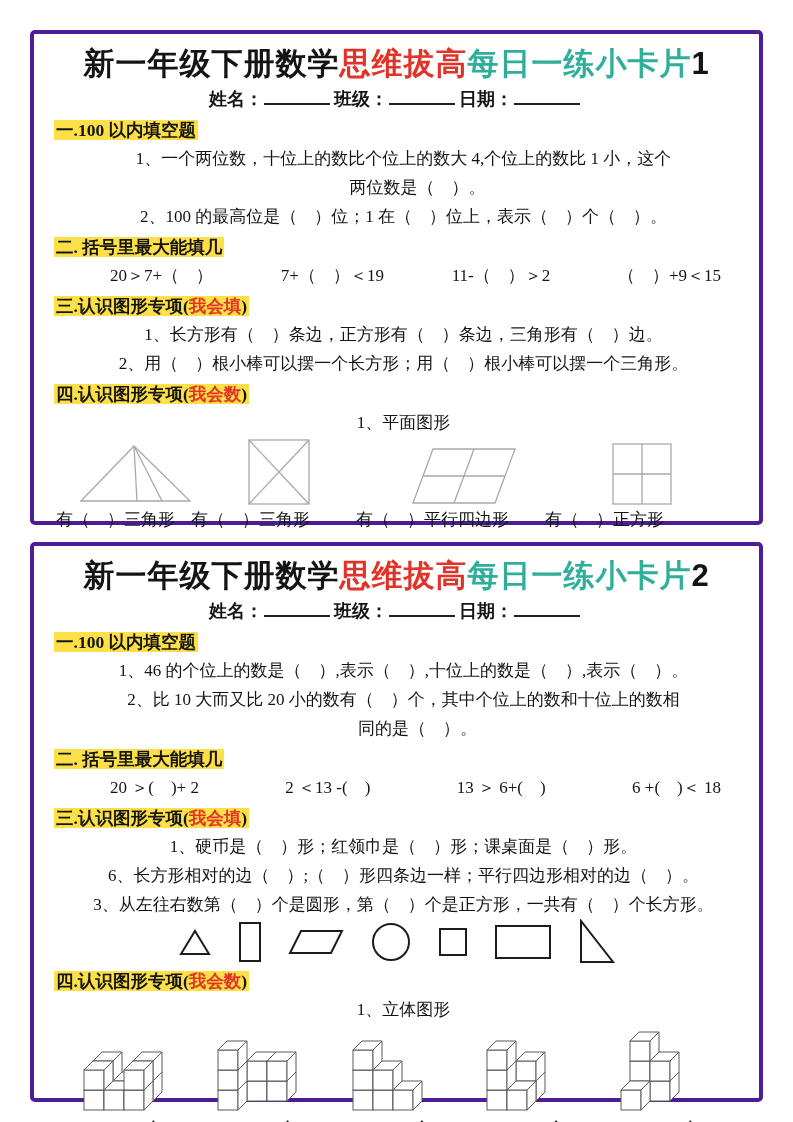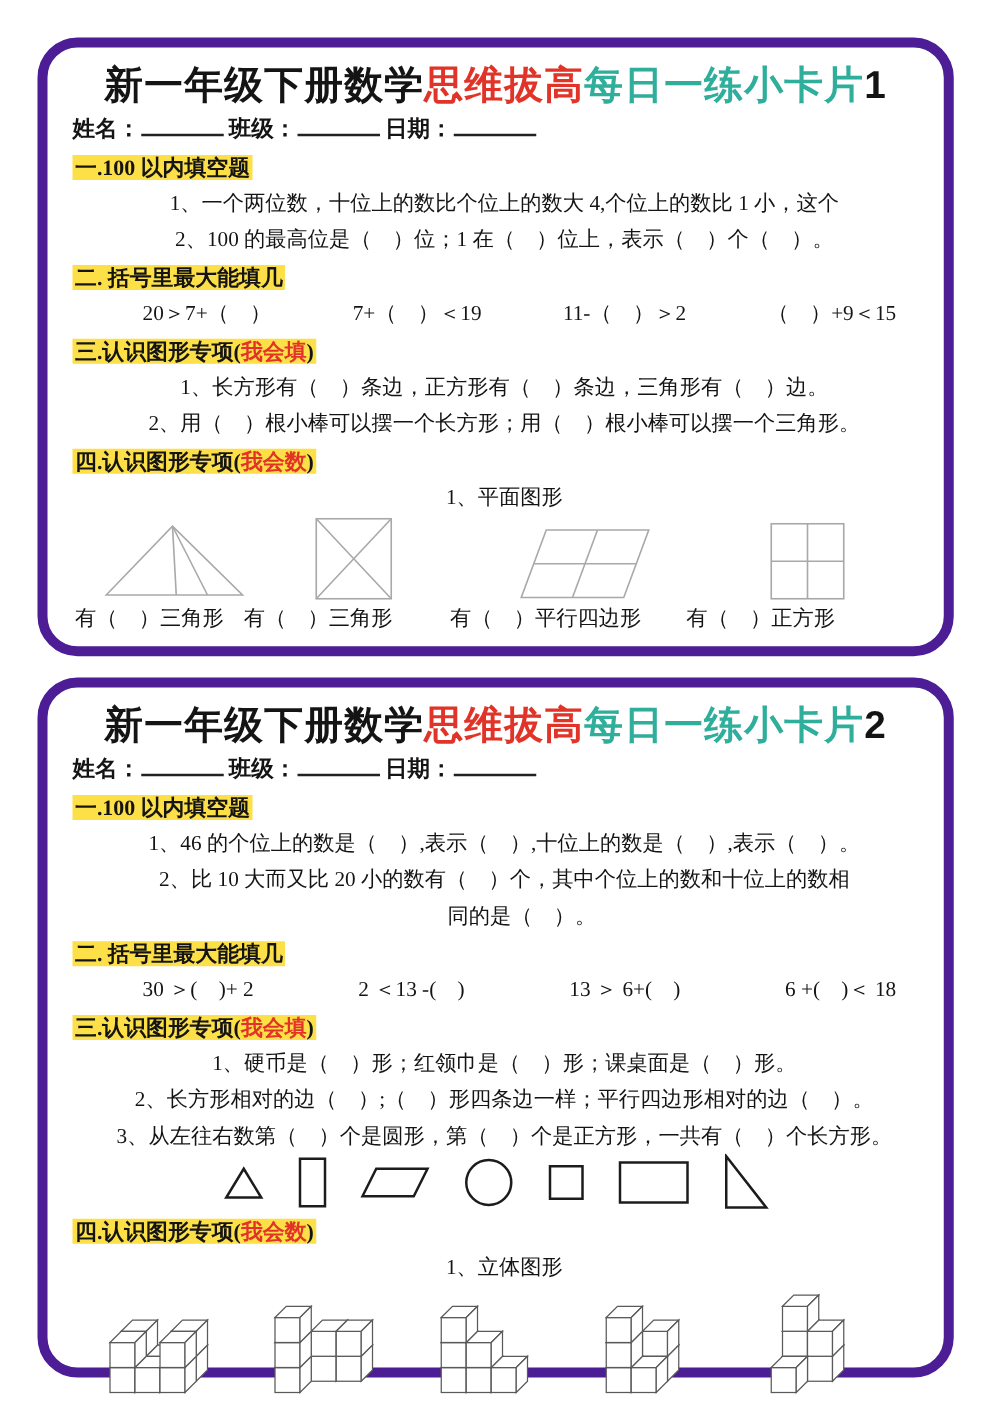--- a/index.html
+++ b/index.html
@@ -4,36 +4,36 @@
 <style>
   html,body{margin:0;padding:0;}
   body{
     width:793px;height:1122px;background:#ffffff;
     font-family:"Liberation Serif","DejaVu Serif",serif;
     color:#141414;position:relative;
   }
   .card{
     box-sizing:border-box;
     width:733px;margin:16px auto;
-    border:8px solid #4c1d95;
-    border-radius:32px;
+    border:4px solid #4c1d95;
+    border-radius:5px;
     padding:10px 20px 8px 20px;
     background:#fff;
   }
   #card1{margin-top:30px;height:495px;}
   #card2{margin-top:17px;height:560px;}
 
   .title-line{text-align:center;font-size:31px;font-weight:bold;
     letter-spacing:1px;white-space:nowrap;line-height:40px;}
   .t-black{color:#141414;}
   .t-red{color:#e23328;}
   .t-teal{color:#2fae9b;}
   .t-num{color:#141414;font-family:"Liberation Sans",sans-serif;}
 
-  .name-line{font-size:18px;line-height:30px;font-weight:bold;}
+  .name-line{text-align:center;font-size:18px;line-height:30px;font-weight:bold;}
   .blank{display:inline-block;width:66px;height:15px;border-bottom:2px solid #222;
     margin:0 4px 0 1px;}
 
   .sec-heading{font-size:17.5px;font-weight:bold;line-height:28px;margin-top:2px;}
   .hl{background:#fde047;padding:0 2px;}
   .red-part{color:#e23328;}
 
   .q{font-size:17px;line-height:29px;padding-left:14px;white-space:nowrap;text-align:center;}
   .q.cont{padding-left:42px;}
 
@@ -67,20 +67,21 @@
 <div class="card" id="card1">
   <div class="title-line">
     <span class="t-black">新一年级下册数学</span><span class="t-red">思维拔高</span><span class="t-teal">每日一练小卡片</span><span class="t-num">1</span>
   </div>
   <div class="name-line">
     <span>姓名：</span><span class="blank"></span><span>班级：</span><span class="blank"></span><span>日期：</span><span class="blank"></span>
   </div>
 
   <div class="sec-heading"><span class="hl">一.100 以内填空题</span></div>
   <div class="q">1、一个两位数，十位上的数比个位上的数大 4,个位上的数比 1 小，这个</div>
+  <div class="q cont">两位数是（　）。</div>
   <div class="q">2、100 的最高位是（　）位；1 在（　）位上，表示（　）个（　）。</div>
 
   <div class="sec-heading"><span class="hl">二. 括号里最大能填几</span></div>
   <div class="expr-row">
     <span>20＞7+（　）</span>
     <span>7+（　）＜19</span>
     <span>11-（　）＞2</span>
     <span>（　）+9＜15</span>
   </div>
 
@@ -131,31 +132,31 @@
     <span>姓名：</span><span class="blank"></span><span>班级：</span><span class="blank"></span><span>日期：</span><span class="blank"></span>
   </div>
 
   <div class="sec-heading"><span class="hl">一.100 以内填空题</span></div>
   <div class="q">1、46 的个位上的数是（　）,表示（　）,十位上的数是（　）,表示（　）。</div>
   <div class="q">2、比 10 大而又比 20 小的数有（　）个，其中个位上的数和十位上的数相</div>
   <div class="q cont">同的是（　）。</div>
 
   <div class="sec-heading"><span class="hl">二. 括号里最大能填几</span></div>
   <div class="expr-row">
-    <span>30 ＞(　)+ 2</span>
+    <span>20 ＞(　)+ 2</span>
     <span>2 ＜13 -(　)</span>
     <span>13 ＞ 6+(　)</span>
     <span>6 +(　)＜ 18</span>
   </div>
 
   <div class="sec-heading">
     <span class="hl"><span>三.认识图形专项(</span><span class="red-part">我会填</span><span>)</span></span>
   </div>
   <div class="q">1、硬币是（　）形；红领巾是（　）形；课桌面是（　）形。</div>
-  <div class="q">2、长方形相对的边（　）;（　）形四条边一样；平行四边形相对的边（　）。</div>
+  <div class="q">6、长方形相对的边（　）;（　）形四条边一样；平行四边形相对的边（　）。</div>
   <div class="q">3、从左往右数第（　）个是圆形，第（　）个是正方形，一共有（　）个长方形。</div>
 
   <div class="shape-strip">
     <svg width="34" height="28" viewBox="0 0 34 28">
         <path class="bold-line" d="M17,3 L31,26 L3,26 Z"></path>
       </svg>
     <svg width="24" height="42" viewBox="0 0 24 42">
         <rect class="bold-line" x="2" y="2" width="20" height="38"></rect>
       </svg>
     <svg width="56" height="28" viewBox="0 0 56 28">

